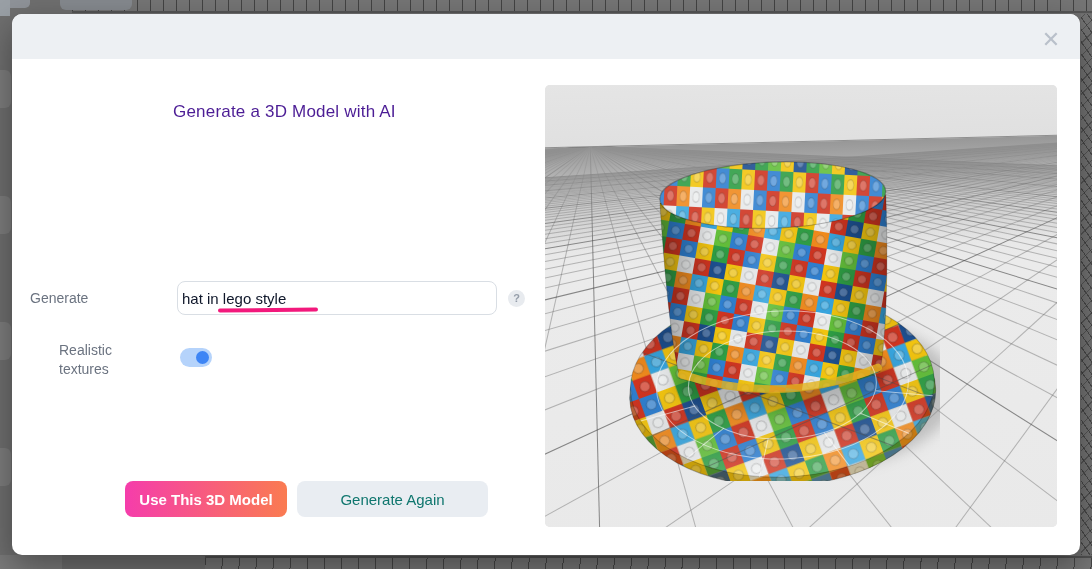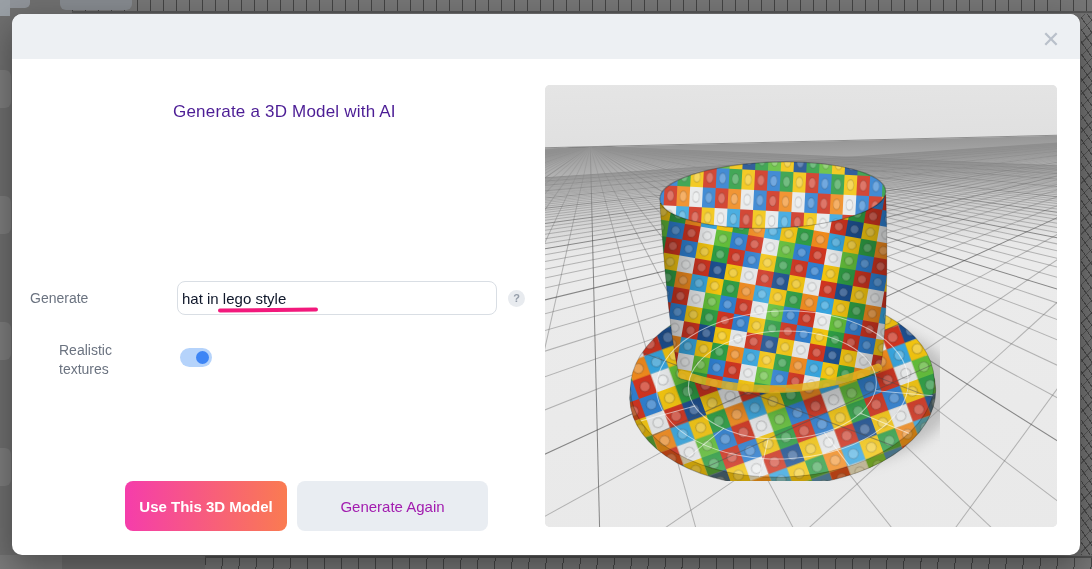--- a/index.html
+++ b/index.html
@@ -49,25 +49,25 @@
 
   .help-badge { position:absolute; left:496px; top:276px; width:17px; height:17px; border-radius:50%;
     background:#e8ebef; color:#949da9; font-size:11px; font-weight:700; text-align:center; line-height:17px; cursor:pointer; }
 
   .toggle { position:absolute; left:168px; top:334px; width:32px; height:19px; border-radius:10px;
     background:#c6cdd6; cursor:pointer; }
   .toggle .knob { position:absolute; top:3px; left:3px; width:13px; height:13px; border-radius:50%; background:#8d97a5; transition:none; }
   .toggle.on { background:#b5d3fb; }
   .toggle.on .knob { left:16px; background:#3d85f5; }
 
-  .btn { position:absolute; top:467px; height:50px; border:none; border-radius:8px; font-size:15px;
+  .btn { position:absolute; top:467px; height:36px; border:none; border-radius:8px; font-size:15px;
     font-family:"Liberation Sans", sans-serif; cursor:pointer; }
   .btn-use { left:113px; width:162px; color:#ffffff; font-weight:700;
     background:linear-gradient(90deg, #f53dab 0%, #fa7b51 100%); }
-  .btn-again { left:285px; width:191px; color:#a21caf; font-weight:400; background:#e9edf2; }
+  .btn-again { left:285px; width:191px; color:#0f766e; font-weight:400; background:#e9edf2; }
 
   
   .viewport { position:absolute; left:533px; top:71px; width:512px; height:442px; border-radius:5px;
     overflow:hidden; background:#e4e4e4; cursor:grab; }
   .floor-tilt { position:absolute; left:-30px; top:-20px; width:572px; height:492px;
     transform:rotate(-1.4deg); transform-origin:286px 76px; }
   .sky { position:absolute; left:0; top:0; width:100%; height:76px; background:linear-gradient(#e6e6e6,#e0e0e0); }
   .ground { position:absolute; left:0; top:76px; width:100%; height:416px; background:linear-gradient(#d6d6d6, #ebebeb 30%, #e9e9e9); }
   .floor-grid { position:absolute; left:0; top:0; width:572px; height:492px; }
   .horizon-shade { position:absolute; left:0; top:76px; width:100%; height:105px;

